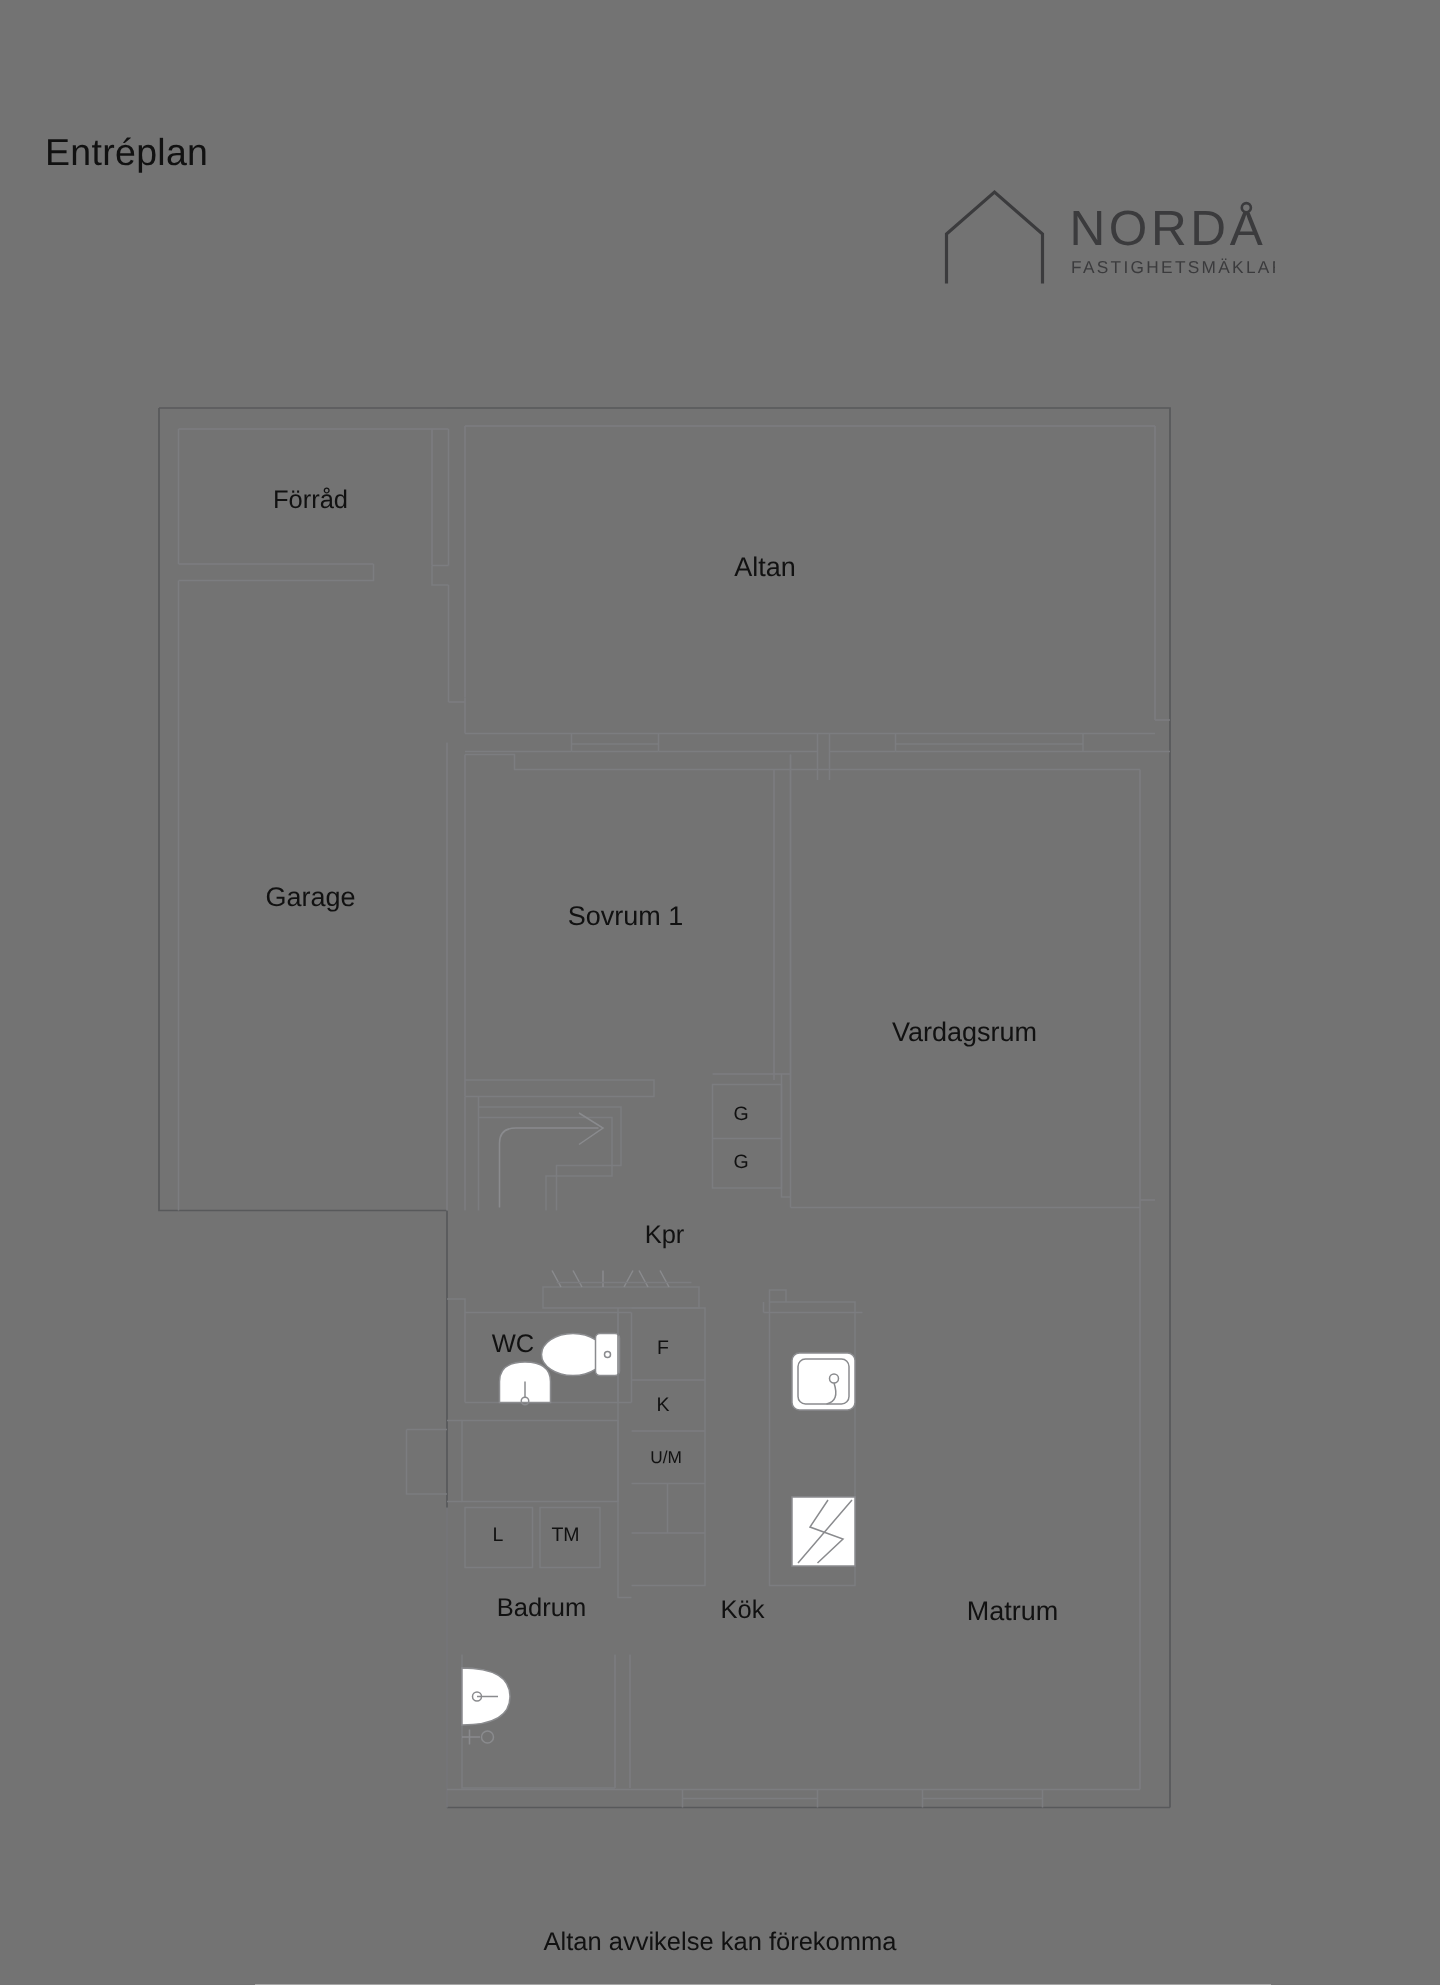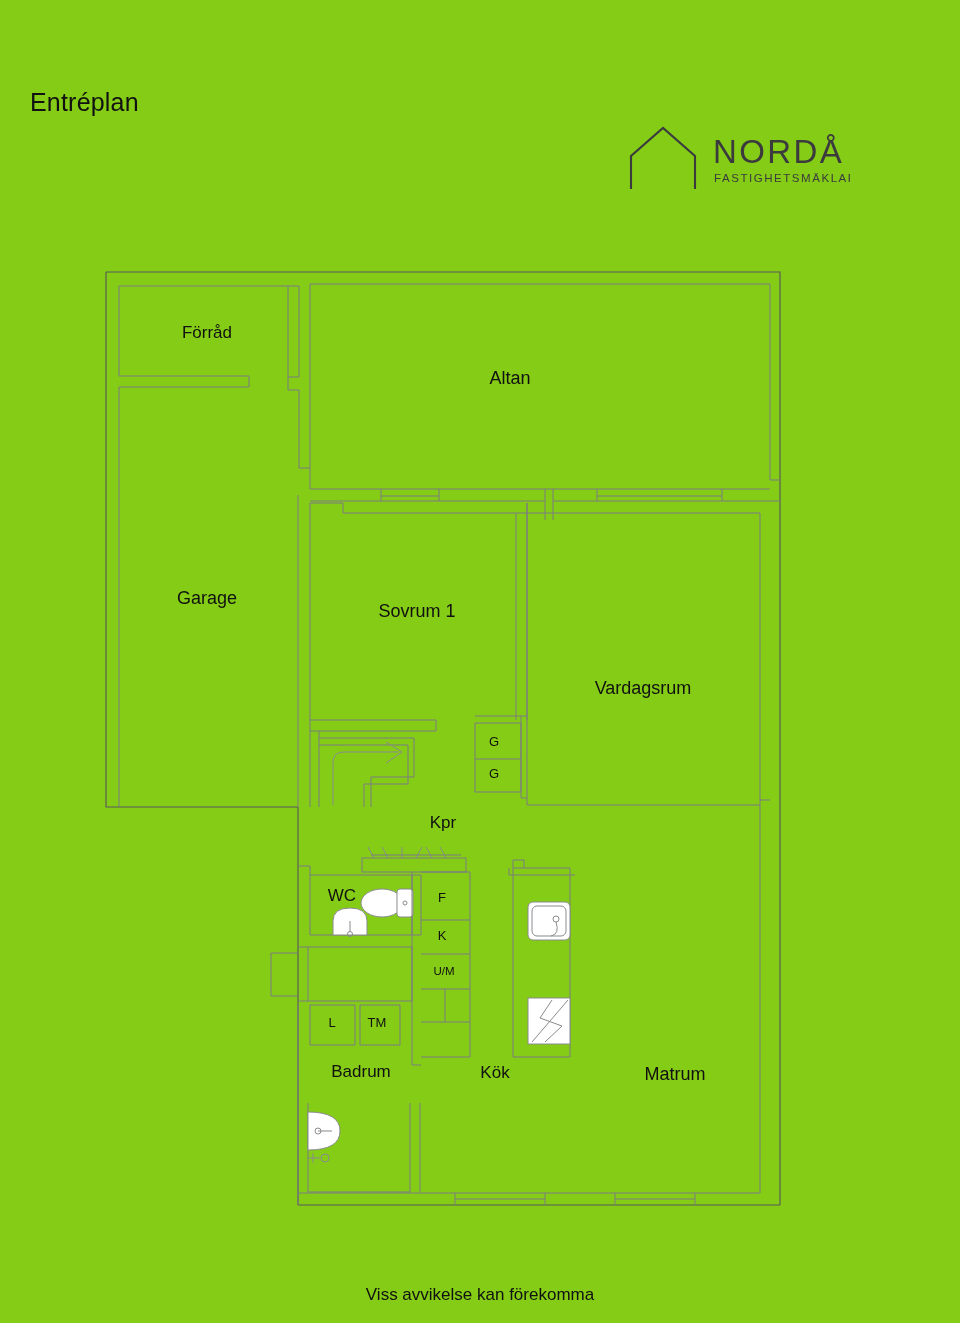--- a/index.html
+++ b/index.html
@@ -11,21 +11,21 @@
     width: 960px;
     height: 1323px;
     position: relative;
     font-family: "Liberation Sans", sans-serif;
     color: #1a1a1a;
     overflow: hidden;
   }
   #page {
     position: absolute;
     inset: 0;
-    background: #84cc16;
+    background: #737373;
     padding-left: 39px;
   }
   #plan-title {
     position: absolute;
     left: 30px;
     top: 88px;
     font-size: 25px;
     font-weight: 400;
     letter-spacing: 0.2px;
     color: #111111;
@@ -309,15 +309,15 @@
       <path class="wall-thin" d="M527 805 L760 805"></path>
       <path class="wall-thin" d="M760 800 L770 800"></path>
 
       <path class="wall-thin" d="M455 1193 L455 1205 M545 1193 L545 1205 M455 1199 L545 1199"></path>
       <path class="wall-thin" d="M615 1193 L615 1205 M695 1193 L695 1205 M615 1199 L695 1199"></path>
     </g>
     <text class="rm-label big" x="675" y="1075">Matrum</text>
 
   </svg>
 
-  <div id="disclaimer">Viss avvikelse kan förekomma</div>
+  <div id="disclaimer">Altan avvikelse kan förekomma</div>
 
 </div>
 
 </body></html>

